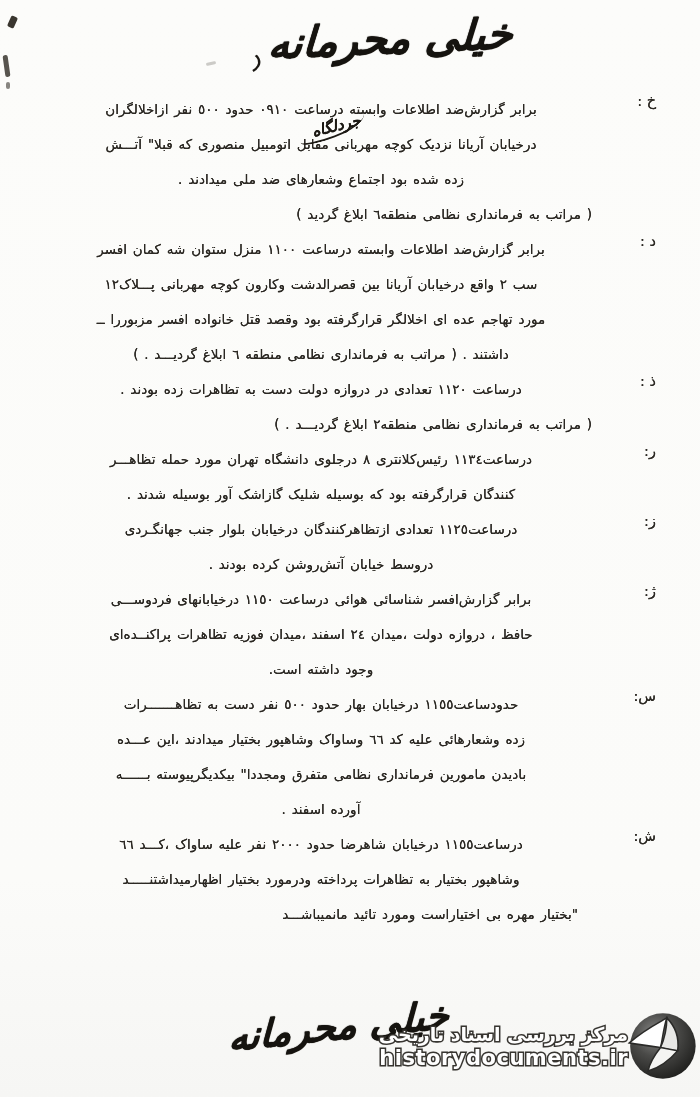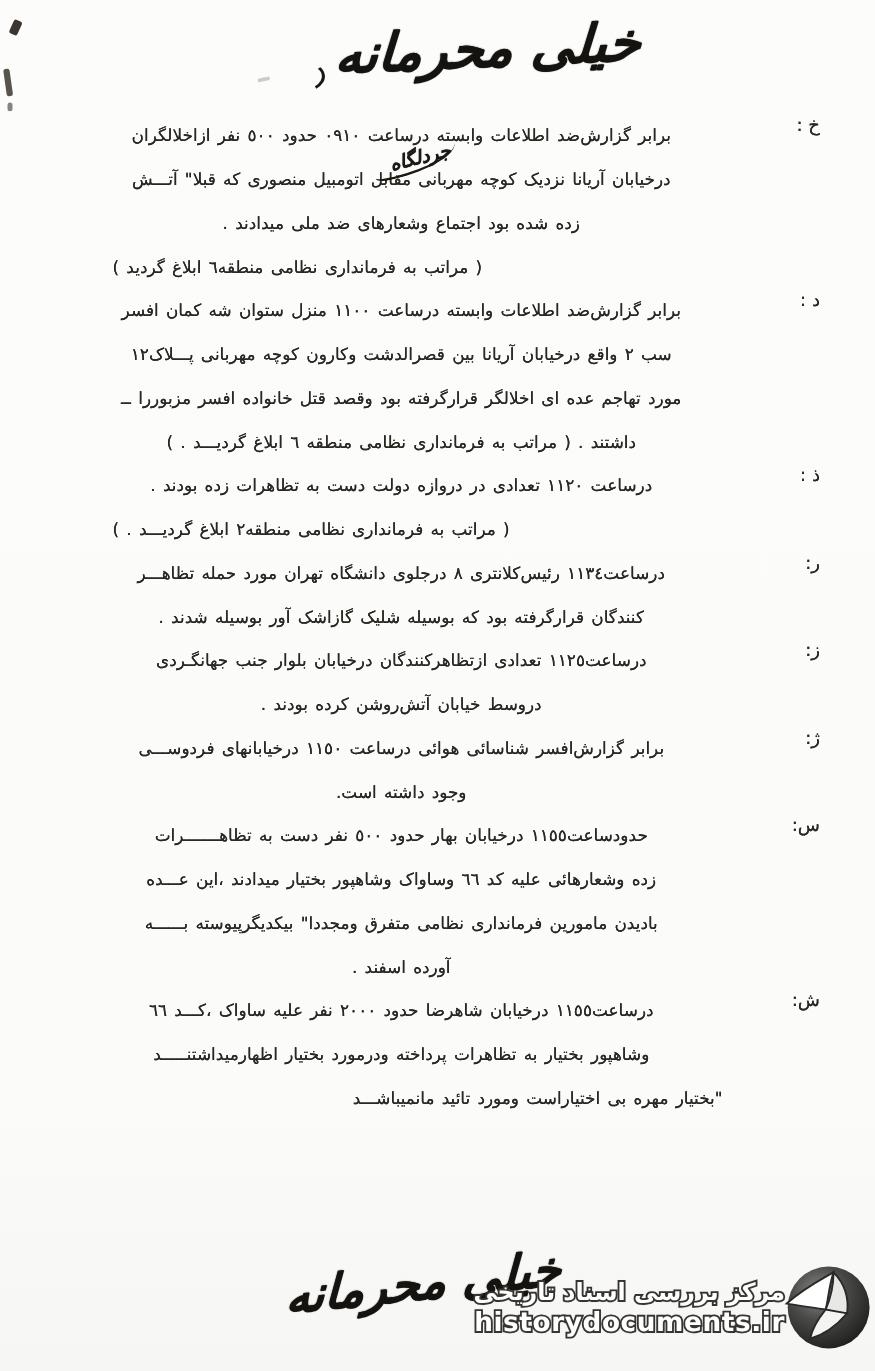--- a/index.html
+++ b/index.html
@@ -79,21 +79,21 @@
   .entry-lines{flex:1;min-width:0;}
   .line{
     height:35px;line-height:35px;
     font-size:13.5px;
     text-align:center;
     word-spacing:1.5px;
     letter-spacing:.15px;
     white-space:nowrap;
     text-shadow:0 0 .5px #2b2823;
   }
-  .line.center{text-align:left;padding-left:40px;}
+  .line.center{text-align:right;padding-left:40px;}
   .line.indent{padding-right:14px;text-align:right;}
 
   
   .watermark{
     position:absolute;
     right:0;bottom:16px;
     width:700px;height:75px;
     z-index:3;
     pointer-events:none;
   }
@@ -169,20 +169,21 @@
       <div class="entry-lines">
           <div class="line first">درساعت١١٢٥ تعدادی ازتظاهرکنندگان درخیابان بلوار جنب جهانگـردی</div>
           <div class="line normal">دروسط خیابان آتش‌روشن کرده بودند .</div>
         </div>
     </div>
 
     <div class="entry">
       <div class="entry-label">ژ:</div>
       <div class="entry-lines">
           <div class="line first">برابر گزارش‌افسر شناسائی هوائی درساعت ١١٥٠ درخیابانهای فردوســـی</div>
+          <div class="line normal">حافظ ، دروازه دولت ،میدان ٢٤ اسفند ،میدان فوزیه تظاهرات پراکنــده‌ای</div>
           <div class="line normal">وجود داشته است.</div>
         </div>
     </div>
 
     <div class="entry">
       <div class="entry-label">س:</div>
       <div class="entry-lines">
           <div class="line first">حدودساعت١١٥٥ درخیابان بهار حدود ٥٠٠ نفر دست به تظاهـــــــرات</div>
           <div class="line normal">زده وشعارهائی علیه کد ٦٦ وساواک وشاهپور بختیار میدادند ،این عـــده</div>
           <div class="line normal">بادیدن مامورین فرمانداری نظامی متفرق ومجددا" بیکدیگرپیوسته بــــــه</div>

